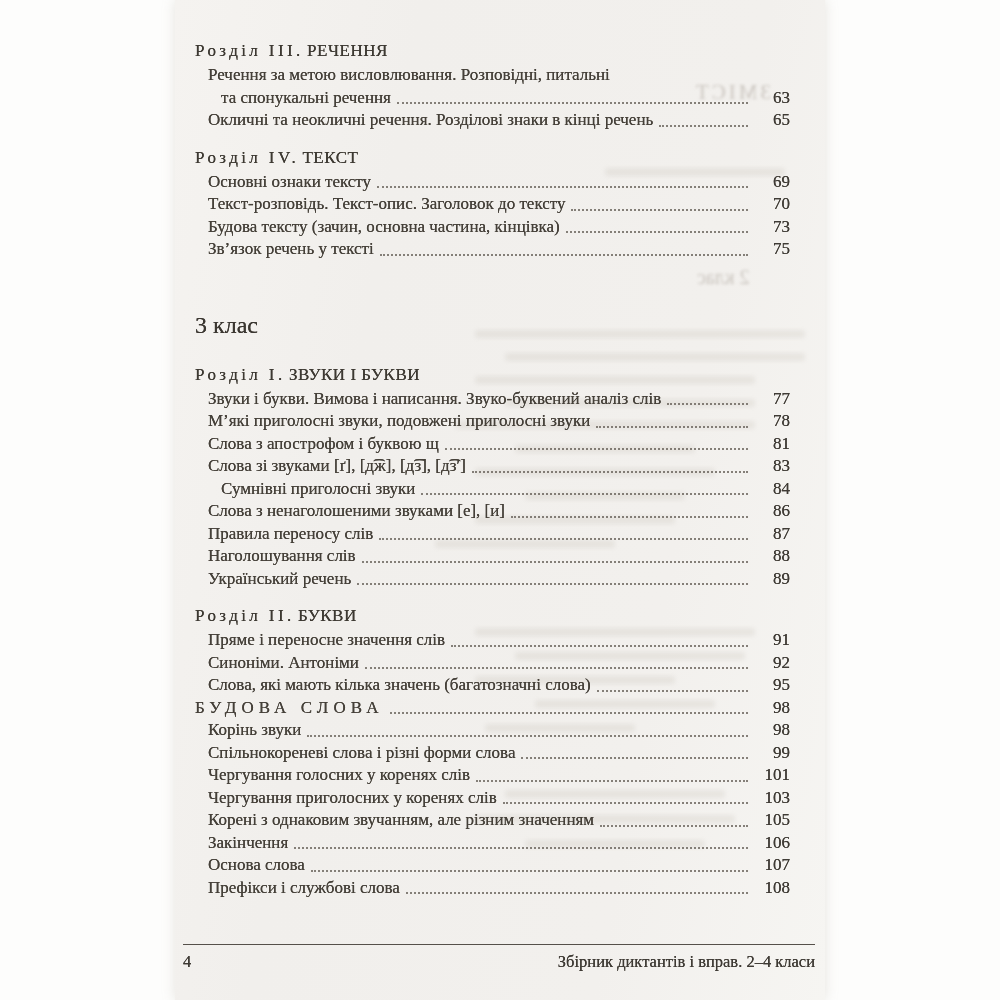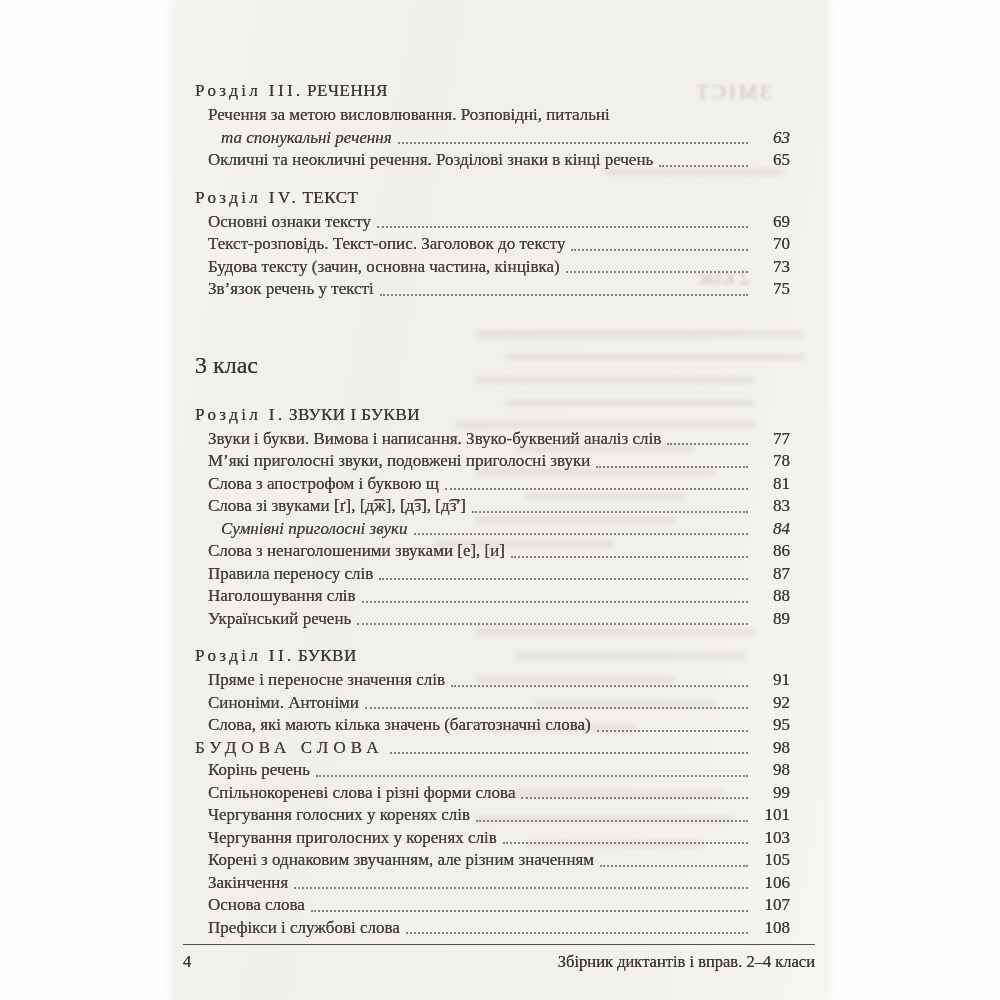--- a/index.html
+++ b/index.html
@@ -23,36 +23,36 @@
   }
   .ghost-title{left:518px;top:80px;font-size:21px;letter-spacing:3px;}
   .ghost-grade{left:522px;top:266px;font-size:20px;}
   .stripe{
     position:absolute;height:8px;border-radius:4px;
     background:rgba(138,126,112,.11);filter:blur(2px);
   }
   
   .toc{
     position:absolute;left:20px;top:0;width:595px;
-    padding-top:79px;
+    padding-top:39px;
     color:#454039;font-size:17px;
     text-shadow:0 0 .4px currentColor;
   }
   .section{margin-bottom:14px;}
   .ch{line-height:24px;margin-bottom:1px;color:#3d3932;white-space:nowrap;}
   .ch-label{letter-spacing:.2em;}
   .ch-title{letter-spacing:.03em;margin-left:.2em;}
   .grade{
     margin-top:46px;margin-bottom:20px;
     font-size:24px;line-height:36px;color:#3b3731;
   }
   .row{display:flex;align-items:baseline;line-height:22.5px;}
   .pre{line-height:22.5px;}
   .l1{padding-left:13px;}
-  .l2{padding-left:26px;font-style:italic;}
+  .l2{padding-left:26px;}
   .t{white-space:nowrap;}
   .t.spread{letter-spacing:.3em;}
   .leader{
     flex:1 1 auto;min-width:12px;
     border-bottom:2px dotted rgba(101,95,87,.78);
     align-self:flex-end;margin:0 8px 5px 6px;
   }
   .pg{min-width:34px;text-align:right;color:#3f3b35;flex:0 0 auto;}
   
   .footer{position:absolute;left:8px;top:944px;width:632px;color:#3e3a34;}
@@ -195,21 +195,21 @@
             <span class="t">Слова, які мають кілька значень (багатозначні слова)</span>
             <span class="leader"></span>
             <span class="pg">95</span>
           </div>
           <div class="row ">
             <span class="t spread">БУДОВА СЛОВА</span>
             <span class="leader"></span>
             <span class="pg">98</span>
           </div>
           <div class="row l1">
-            <span class="t">Корінь речень</span>
+            <span class="t">Корінь звуки</span>
             <span class="leader"></span>
             <span class="pg">98</span>
           </div>
           <div class="row l1">
             <span class="t">Спільнокореневі слова і різні форми слова</span>
             <span class="leader"></span>
             <span class="pg">99</span>
           </div>
           <div class="row l1">
             <span class="t">Чергування голосних у коренях слів</span>

